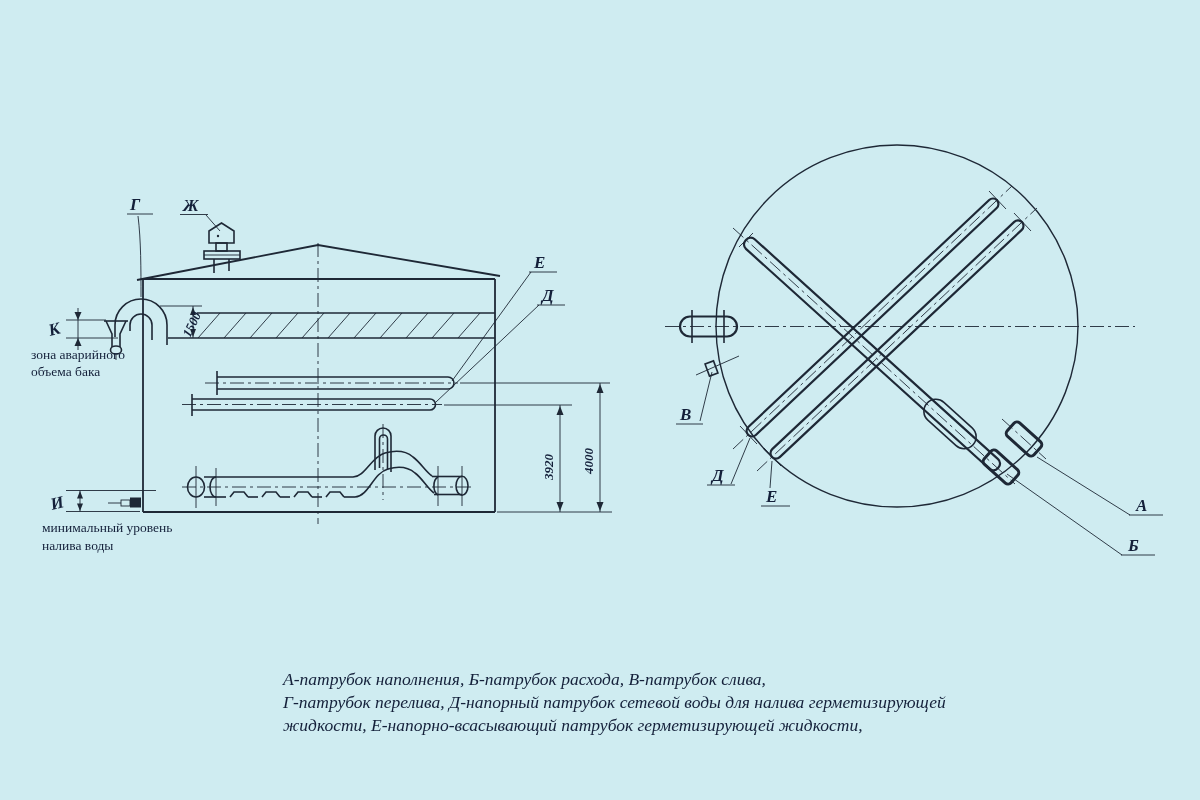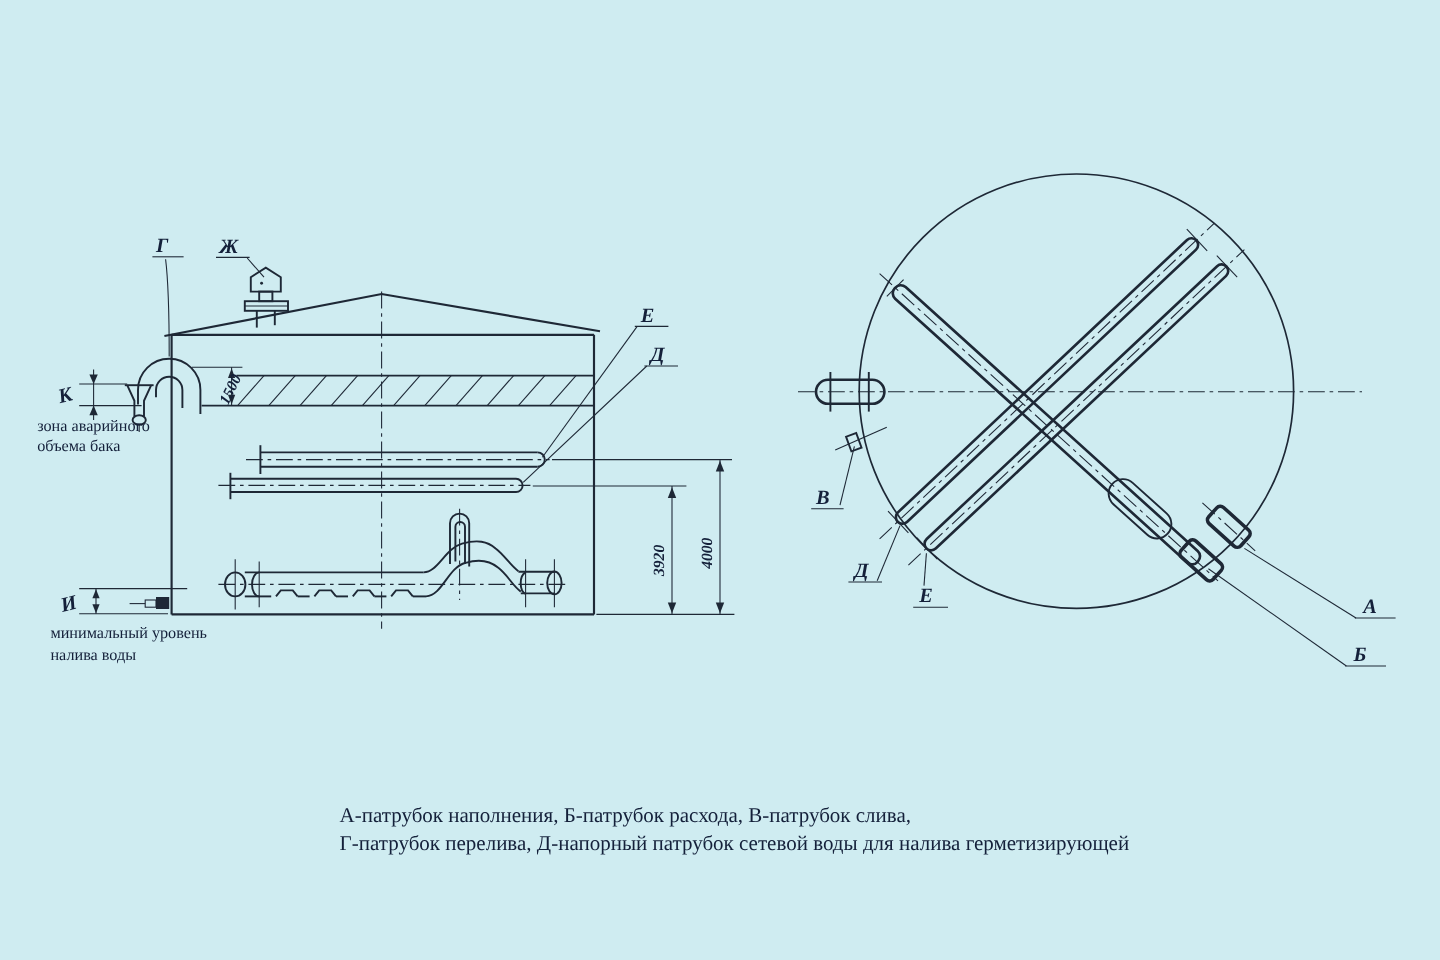--- a/index.html
+++ b/index.html
@@ -30,20 +30,21 @@
     font-size:13px;fill:#14203a;
   }
   .note-text{
     font-family:"Liberation Serif", serif;
     font-size:13.5px;fill:#14203a;
   }
   .legend{
     position:absolute;left:283px;top:668px;
     font-size:17.5px;line-height:23px;color:#14203a;
     white-space:nowrap;
+    font-style:italic;
   }
 </style>
 </head>
 <body>
 
 <div class="stage">
 <svg width="1200" height="800" viewBox="0 0 1200 800">
 
   <g>
 
@@ -276,14 +277,15 @@
       <text class="draw-letter" x="1128" y="551">Б</text>
       <line class="ink thin" x1="1121" y1="555" x2="1155" y2="555"></line>
       <line class="ink thin" x1="1122" y1="555" x2="1007" y2="474"></line>
     </g>
   </g>
 </svg>
 
   <div class="legend">
     <div>А-патрубок наполнения, Б-патрубок расхода, В-патрубок слива,</div>
     <div>Г-патрубок перелива, Д-напорный патрубок сетевой воды для налива герметизирующей</div>
+    <div>жидкости, Е-напорно-всасывающий патрубок герметизирующей жидкости,</div>
   </div>
 </div>
 
 </body></html>

